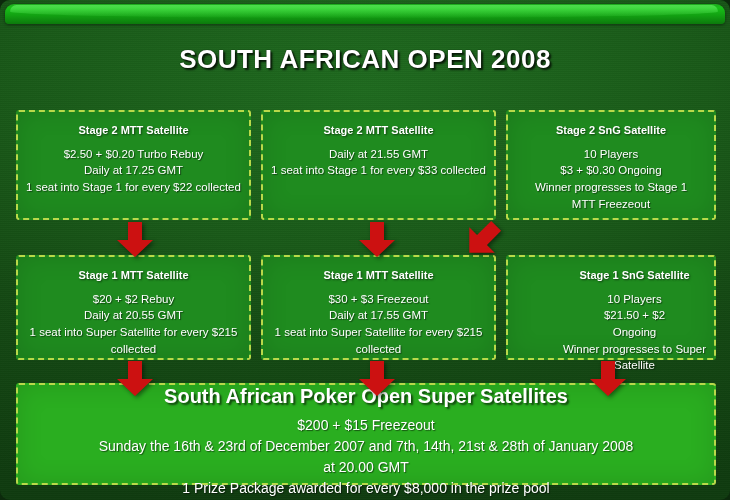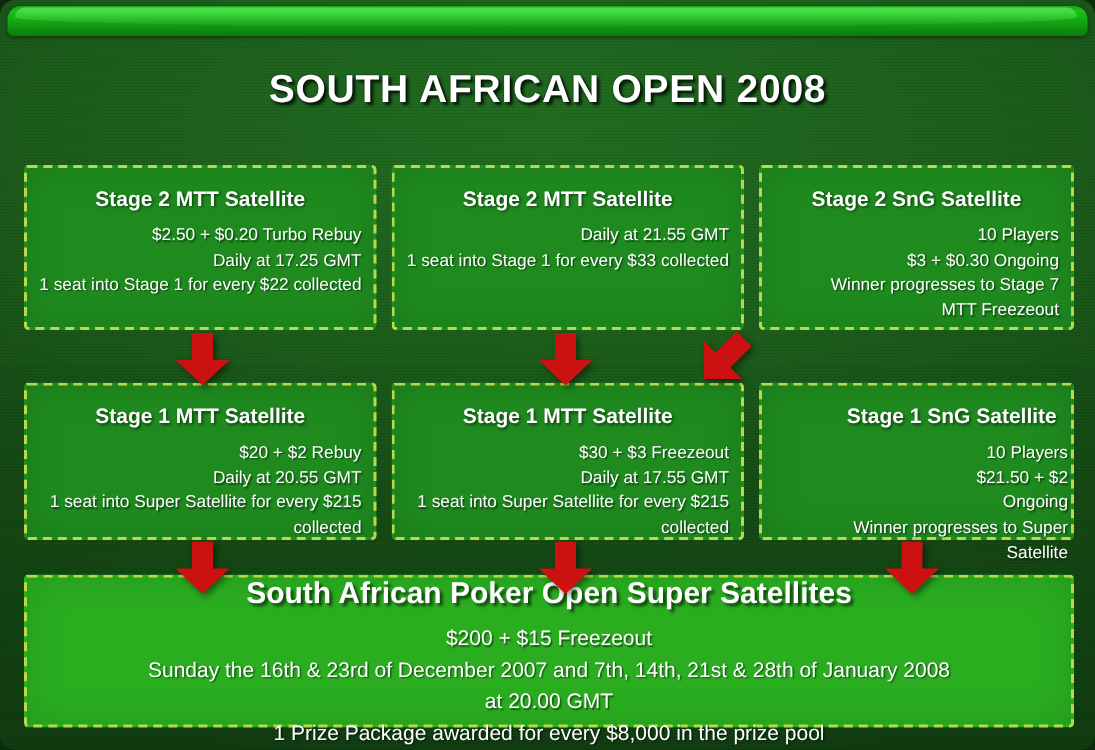--- a/index.html
+++ b/index.html
@@ -77,33 +77,32 @@
     border-radius: 3px;
     box-sizing: border-box;
     text-align: center;
     color: #ffffff;
     z-index: 2;
     box-shadow: inset 0 0 26px rgba(0,0,0,0.12);
   }
   .box.bright { background: #2aae20; }
 
   .box-head {
-    font-size: 14px;
+    font-size: 11px;
     font-weight: bold;
     margin-top: 12px;
     margin-bottom: 9px;
     text-shadow: 1px 1px 2px rgba(0,0,0,0.55);
     line-height: 1.15;
   }
   .box-body {
     font-size: 11.5px;
     line-height: 1.45;
     padding: 0 8px;
     text-shadow: 1px 1px 1px rgba(0,0,0,0.5);
-    text-align: right;
   }
   .box-body div { white-space: normal; }
 
   
   .banner-head {
     font-size: 20px;
     font-weight: bold;
     margin-bottom: 7px;
     text-shadow: 2px 2px 2px rgba(0,0,0,0.6);
   }
@@ -145,21 +144,21 @@
       <div>Daily at 21.55 GMT</div>
       <div>1 seat into Stage 1 for every $33 collected</div>
     </div>
   </div>
 
   <div class="box" style="left:506px; top:110px; width:210px; height:110px;">
     <div class="box-head">Stage 2 SnG Satellite</div>
     <div class="box-body">
       <div>10 Players</div>
       <div>$3 + $0.30 Ongoing</div>
-      <div>Winner progresses to Stage 7</div>
+      <div>Winner progresses to Stage 1</div>
       <div>MTT Freezeout</div>
     </div>
   </div>
 
   <div class="box" style="left:16px; top:255px; width:235px; height:105px;">
     <div class="box-head">Stage 1 MTT Satellite</div>
     <div class="box-body">
       <div>$20 + $2 Rebuy</div>
       <div>Daily at 20.55 GMT</div>
       <div>1 seat into Super Satellite for every $215 collected</div>

